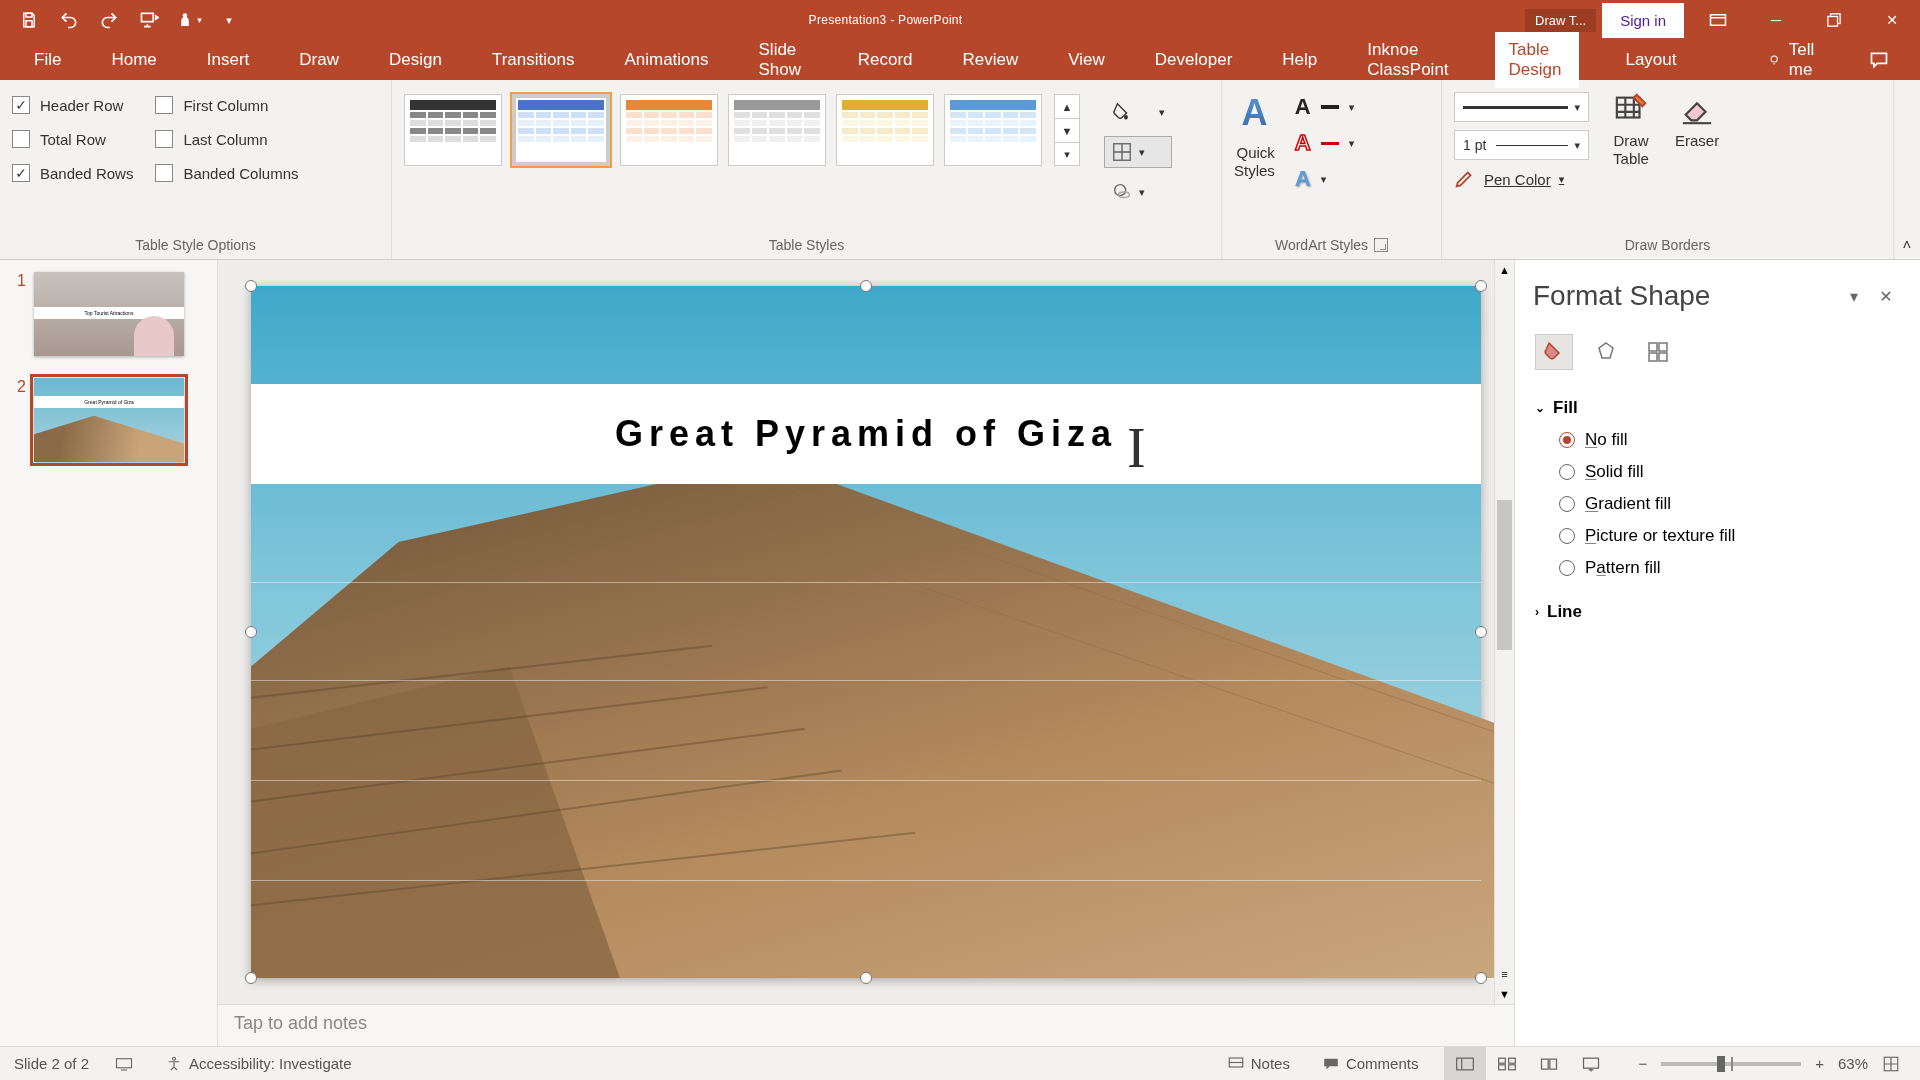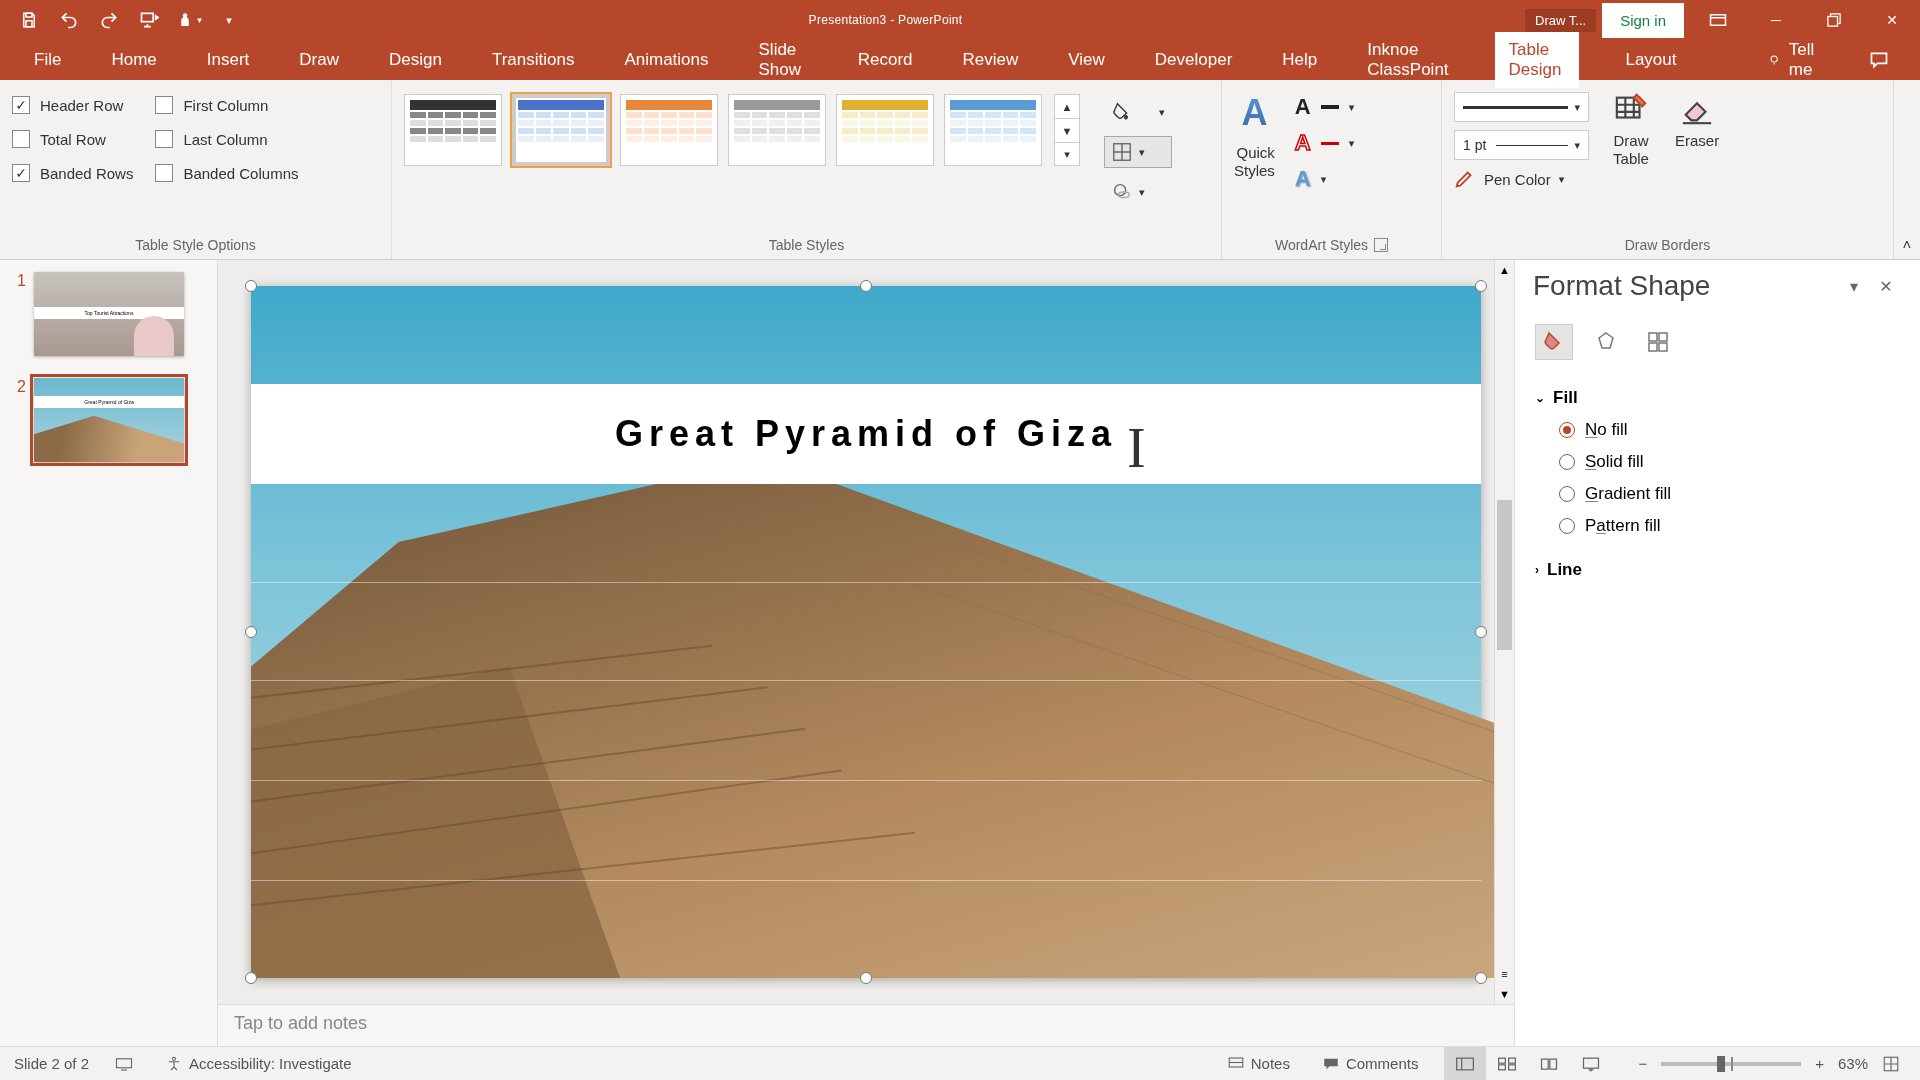--- a/index.html
+++ b/index.html
@@ -5,21 +5,21 @@
 * { margin: 0; padding: 0; box-sizing: border-box; font-family: "Segoe UI", Arial, sans-serif; }
 body { background: #fff; overflow: hidden; width: 1920px; height: 1080px; }
 
 
 .titlebar { background: #B7472A; height: 40px; display: flex; align-items: center; color: #fff; }
 .titlebar .qat { display: flex; gap: 6px; padding-left: 12px; align-items: center; }
 .titlebar .qat .qatbtn { width: 34px; height: 32px; display: flex; align-items: center; justify-content: center; cursor: pointer; font-size: 16px; }
 .titlebar .title { flex: 1; text-align: center; font-size: 12px; font-weight: 400; letter-spacing: .3px; }
 .titlebar .right { display: flex; align-items: center; gap: 2px; }
 .titlebar .right .tabtools { font-size: 13px; background: rgba(0,0,0,.15); padding: 4px 10px; }
-.titlebar .right .signin { background: #fff; color:#15803d; padding: 9px 18px; font-size: 15px; margin: 0 4px; }
+.titlebar .right .signin { background: #fff; color:#4c1d95; padding: 9px 18px; font-size: 15px; margin: 0 4px; }
 .titlebar .right .winbtn { width: 56px; height: 40px; display:flex; align-items:center; justify-content:center; font-size:14px; cursor:pointer; }
 
 
 .tabstrip { background: #B7472A; height: 40px; display: flex; align-items: center; color: #fff; padding: 0 30px; gap: 42px; font-size: 17px; }
 .tabstrip .tab { cursor: pointer; padding: 8px 4px; }
 .tabstrip .tab.active { background: #fff; color: #B7472A; padding: 8px 14px; }
 .tabstrip .spacer { flex:1; }
 .tabstrip .tellme { display:flex; align-items:center; gap:8px; }
 .tabstrip .tellme svg { width:20px; height:20px; }
 .tabstrip .comment { width: 32px; display:flex; justify-content:center; }
@@ -61,21 +61,21 @@
 .wa-side { display:flex; flex-direction:column; gap:10px; margin-left:20px; padding-top:6px; font-size: 20px;}
 .wa-side .row { display:flex; align-items:center; gap:10px; cursor:pointer;}
 .wa-side .AA { font-weight:700; font-size:22px; }
 
 
 .db-left { display:flex; flex-direction:column; gap:8px; padding-top:4px; margin-right: 16px;}
 .db-left .combo { width:135px; height:30px; border:1px solid #ccc; background:#fff; display:flex; align-items:center; padding:0 8px; font-size:14px; cursor:pointer; gap: 6px;}
 .db-left .combo .line { flex:1; height:1px; background:#333;}
 .db-left .combo .thick { height:3px; }
 .db-left .combo .caret { font-size:11px;}
-.db-left .pencolor { display:flex; gap:8px; align-items:center; cursor:pointer;}
+.db-left .pencolor { display:flex; gap:8px; align-items:center; cursor:pointer;text-decoration:underline;}
 .db-btns { display:flex; gap: 12px; }
 .db-btn { display:flex; flex-direction:column; align-items:center; gap: 6px; cursor:pointer; padding: 4px 6px;}
 .db-btn svg { width: 40px; height: 34px; }
 .db-btn span { font-size: 15px; text-align:center; line-height:1.2;}
 .collapse-ribbon { width:26px; display:flex; align-items:flex-end; justify-content:center; padding-bottom:6px; cursor:pointer;}
 
 
 .editarea { display:flex; height: calc(100% - 40px - 40px - 180px - 34px); }
 .thumbs { width: 218px; background:#f7f6f5; border-right:1px solid #e0dedd; padding: 12px 8px; display:flex; flex-direction:column; gap: 22px; overflow:auto;}
 .thumb-row { display:flex; gap: 8px; }
@@ -103,21 +103,21 @@
 .skybg { position:absolute; inset:0; background: linear-gradient(#3fa8ca 0%, #7cc4d9 40%, #bde0e8 100%);}
 .pyramid { position:absolute; left:0; bottom:0; width:150%; height:75%; }
 .titleband { position:absolute; top:98px; left:0; right:0; height:100px; background:#fff; display:flex; align-items:center; justify-content:center;}
 .titleband .txt { font-size: 36px; font-weight:700; letter-spacing: 6px; font-family: Arial, sans-serif;}
 .cursor-i { position:absolute; font-size: 56px; font-family: Georgia, serif; color:#333; }
 .tableline { position:absolute; left:0; right:0; height:1px; background: rgba(255,255,255,.45);}
 
 .notes { height: 42px; background:#f7f6f5; border-top:1px solid #ddd; padding: 8px 16px; color:#888; font-size:18px; cursor:text;}
 
 .pane { width: 406px; border-left:1px solid #ddd; background:#fff; display:flex; flex-direction:column;}
-.pane .hdr { display:flex; align-items:center; padding: 10px 18px 8px; }
+.pane .hdr { display:flex; align-items:center; padding: 20px 18px 8px; }
 .pane .hdr .title { font-size: 28px; color:#444; flex:1; }
 .pane .hdr .btn { width:32px; text-align:center; cursor:pointer; color:#666; font-size:16px;}
 .pane .tabs { display:flex; gap: 30px; padding: 0 20px; font-size:17px; color:#555;}
 .pane .tabs .ptab { padding: 6px 0 10px; cursor:pointer; border-bottom: 3px solid transparent;}
 .pane .tabs .ptab.active { color:#333; font-weight:600; border-bottom-color:#B7472A;}
 .pane .icons { display:flex; gap: 14px; padding: 14px 20px;}
 .pane .icons .ibtn { width:38px; height:36px; display:flex; align-items:center; justify-content:center; cursor:pointer; }
 .pane .icons .ibtn.active { background:#e6e4e2; border: 1px solid #ccc;}
 .pane .icons svg { width:24px; height:24px;}
 .pane .section { padding: 8px 20px 4px; }
@@ -686,20 +686,24 @@
           <span class="radio sel"></span>
           <span><span class="underline">N</span><span>o fill</span></span>
         </div>
       <div class="radio-row">
           <span class="radio"></span>
           <span><span class="underline">S</span>olid fill</span>
         </div>
       <div class="radio-row">
           <span class="radio"></span>
           <span><span class="underline">G</span>radient fill</span>
+        </div>
+      <div class="radio-row">
+          <span class="radio"></span>
+          <span><span class="underline">P</span>icture or texture fill</span>
         </div>
       <div class="radio-row">
           <span class="radio"></span>
           <span>P<span class="underline">a</span>ttern fill</span>
         </div>
     </div>
     <div class="section">
       <div class="sect-head">
           <span class="caret">›</span>
           <span>Line</span>

